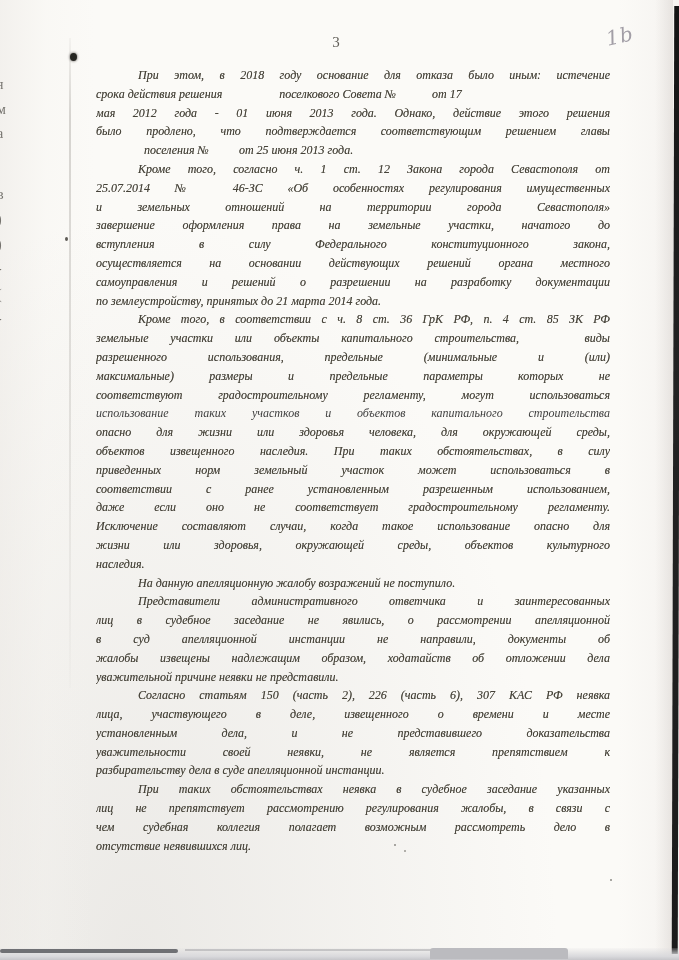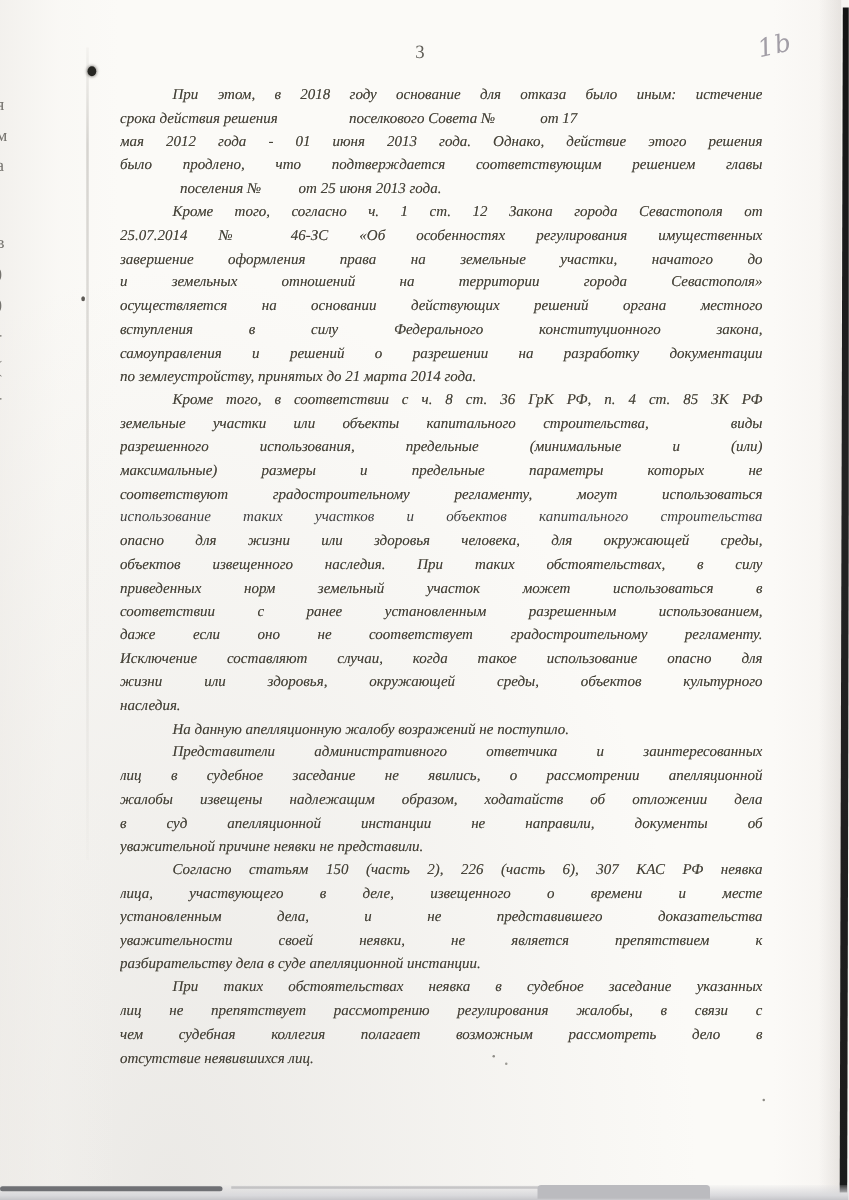--- a/index.html
+++ b/index.html
@@ -125,24 +125,24 @@
     <div class="para">
       <div class="line">При этом, в 2018 году основание для отказа было иным: истечение</div>
       <div class="line nj">срока действия решения&nbsp;&nbsp;&nbsp;&nbsp;&nbsp;&nbsp;&nbsp;&nbsp;&nbsp;&nbsp;&nbsp;&nbsp;&nbsp;&nbsp;&nbsp;&nbsp;&nbsp;&nbsp;&nbsp;поселкового Совета №&nbsp;&nbsp;&nbsp;&nbsp;&nbsp;&nbsp;&nbsp;&nbsp;&nbsp;&nbsp;&nbsp;&nbsp;от 17</div>
       <div class="line">мая 2012 года - 01 июня 2013 года. Однако, действие этого решения</div>
       <div class="line">было продлено, что подтверждается соответствующим решением главы</div>
       <div class="line nj">&nbsp;&nbsp;&nbsp;&nbsp;&nbsp;&nbsp;&nbsp;&nbsp;&nbsp;&nbsp;&nbsp;&nbsp;&nbsp;&nbsp;&nbsp;&nbsp;поселения №&nbsp;&nbsp;&nbsp;&nbsp;&nbsp;&nbsp;&nbsp;&nbsp;&nbsp;&nbsp;от 25 июня 2013 года.</div>
     </div>
     <div class="para">
       <div class="line">Кроме того, согласно ч. 1 ст. 12 Закона города Севастополя от</div>
       <div class="line">25.07.2014 № 46-ЗС «Об особенностях регулирования имущественных</div>
+      <div class="line">и земельных отношений на территории города Севастополя»</div>
       <div class="line">завершение оформления права на земельные участки, начатого до</div>
-      <div class="line">и земельных отношений на территории города Севастополя»</div>
+      <div class="line">вступления в силу Федерального конституционного закона,</div>
       <div class="line">осуществляется на основании действующих решений органа местного</div>
-      <div class="line">вступления в силу Федерального конституционного закона,</div>
       <div class="line">самоуправления и решений о разрешении на разработку документации</div>
       <div class="line nj">по землеустройству, принятых до 21 марта 2014 года.</div>
     </div>
     <div class="para">
       <div class="line">Кроме того, в соответствии с ч. 8 ст. 36 ГрК РФ, п. 4 ст. 85 ЗК РФ</div>
       <div class="line">земельные участки или объекты капитального строительства,&nbsp;&nbsp;&nbsp;виды</div>
       <div class="line">разрешенного использования, предельные (минимальные и (или)</div>
       <div class="line">максимальные) размеры и предельные параметры которых не</div>
       <div class="line">соответствуют градостроительному регламенту, могут использоваться</div>
       <div class="line f">использование таких участков и объектов капитального строительства</div>
@@ -154,22 +154,22 @@
       <div class="line">Исключение составляют случаи, когда такое использование опасно для</div>
       <div class="line">жизни или здоровья, окружающей среды, объектов культурного</div>
       <div class="line nj">наследия.</div>
     </div>
     <div class="para">
       <div class="line nj">На данную апелляционную жалобу возражений не поступило.</div>
     </div>
     <div class="para">
       <div class="line">Представители административного ответчика и заинтересованных</div>
       <div class="line">лиц в судебное заседание не явились, о рассмотрении апелляционной</div>
+      <div class="line">в суд апелляционной инстанции не направили, документы об</div>
       <div class="line">жалобы извещены надлежащим образом, ходатайств об отложении дела</div>
-      <div class="line">в суд апелляционной инстанции не направили, документы об</div>
       <div class="line nj">уважительной причине неявки не представили.</div>
     </div>
     <div class="para">
       <div class="line">Согласно статьям 150 (часть 2), 226 (часть 6), 307 КАС РФ неявка</div>
       <div class="line">лица, участвующего в деле, извещенного о времени и месте</div>
       <div class="line">установленным дела, и не представившего доказательства</div>
       <div class="line">уважительности своей неявки, не является препятствием к</div>
       <div class="line nj">разбирательству дела в суде апелляционной инстанции.</div>
     </div>
     <div class="para">

